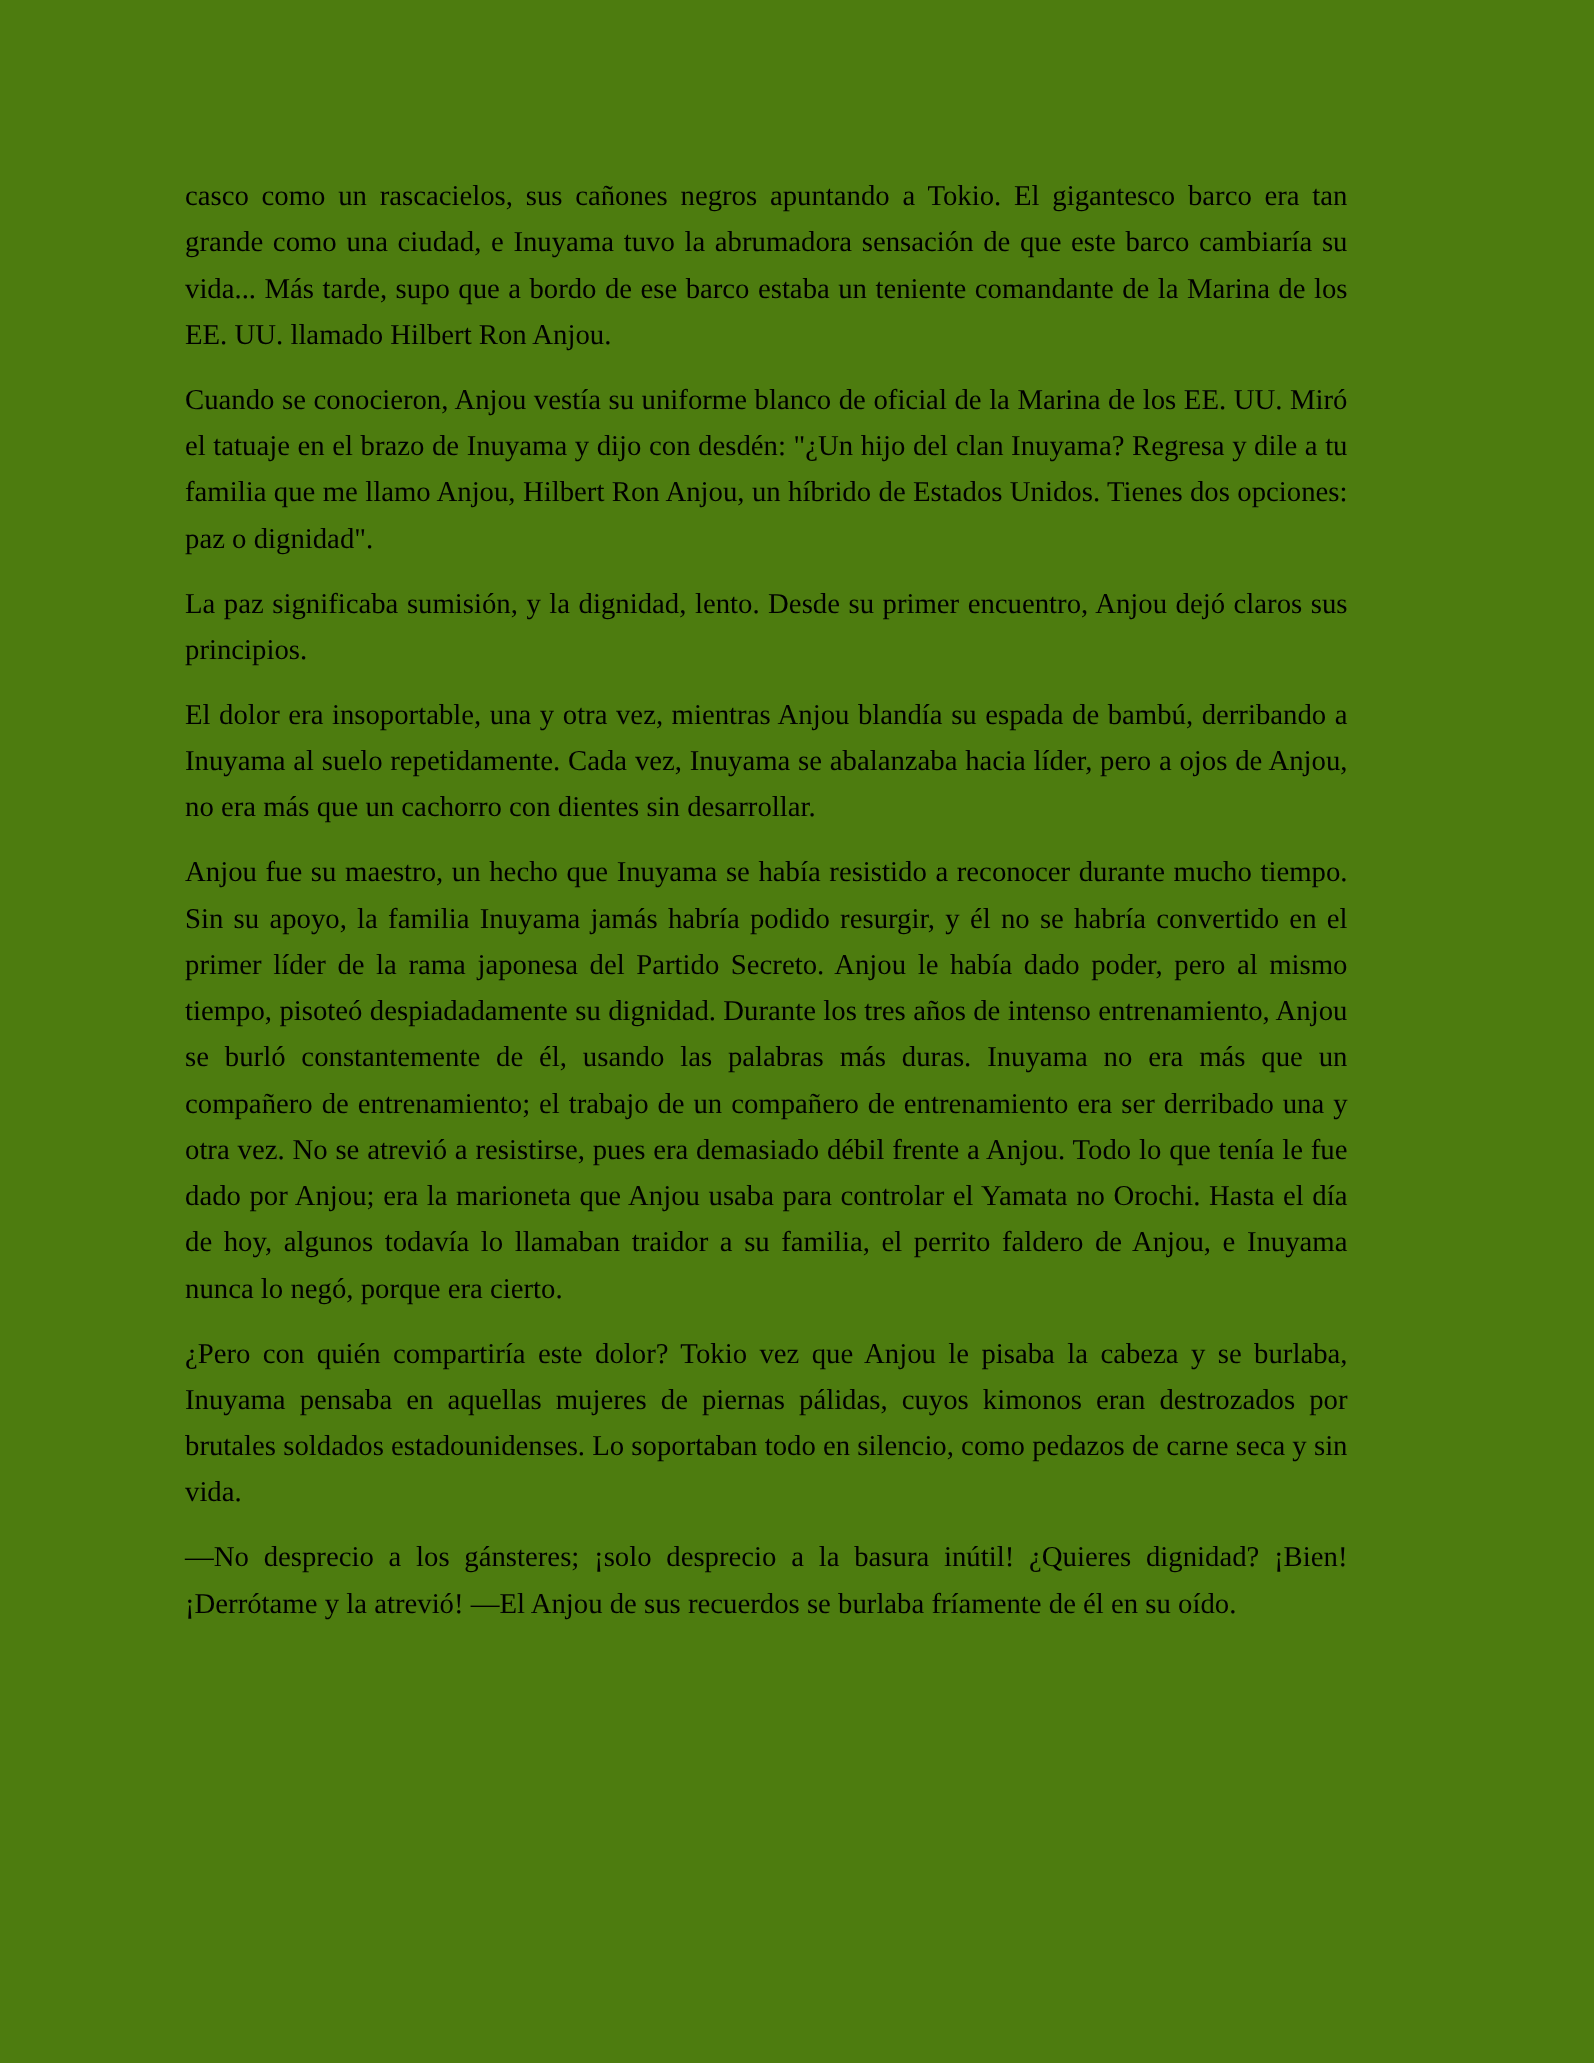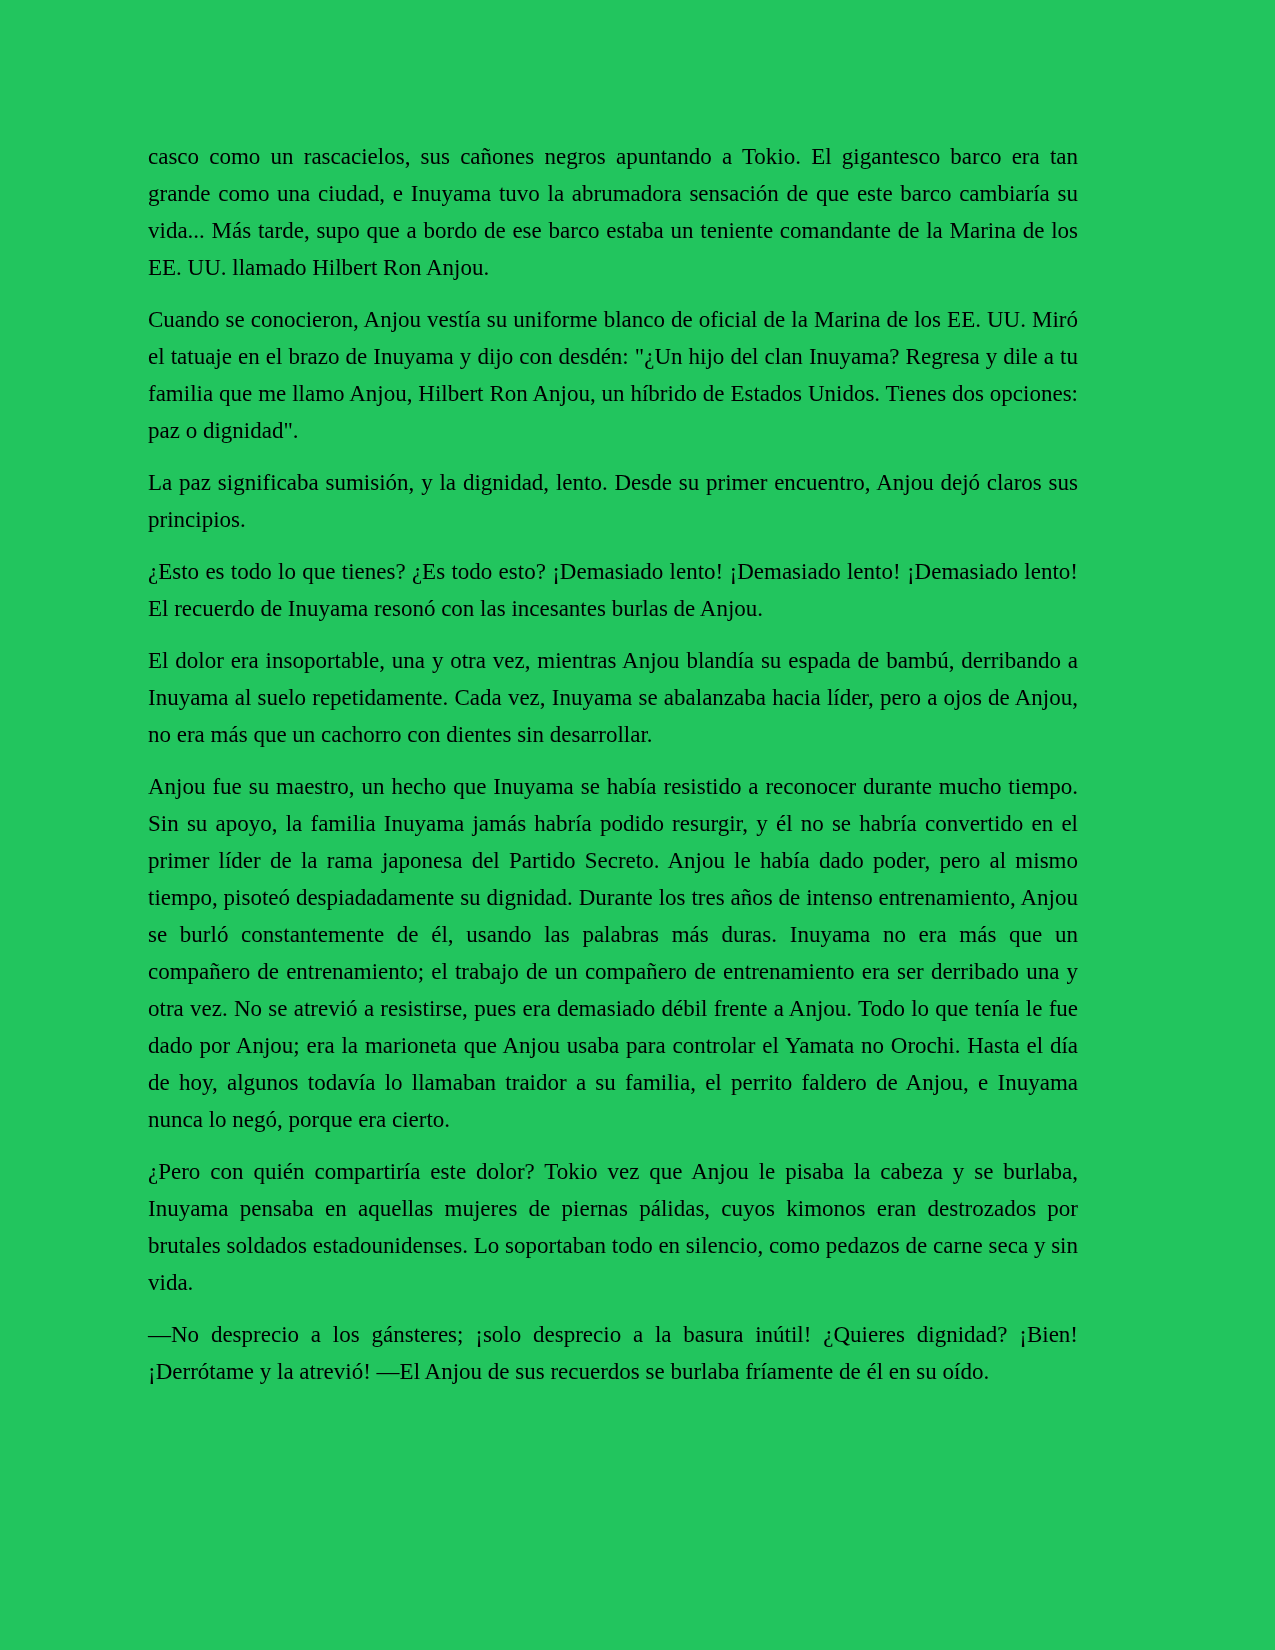--- a/index.html
+++ b/index.html
@@ -4,21 +4,21 @@
 <style>
   html, body {
     margin: 0;
     padding: 0;
     background: #ffffff;
   }
   .page {
     position: relative;
     width: 1275px;
     height: 1650px;
-    background: #22c55e;
+    background: #4d7c0f;
     overflow: hidden;
     font-family: "Liberation Serif", serif;
     color: #000000;
   }
   .content {
     position: absolute;
     left: 148px;
     top: 138px;
     width: 930px;
     font-size: 23px;
@@ -42,20 +42,19 @@
   }
 </style>
 </head>
 <body>
 
 <div class="page">
   <div class="content">
     <p>casco como un rascacielos, sus cañones negros apuntando a Tokio. El gigantesco barco era tan grande como una ciudad, e Inuyama tuvo la abrumadora sensación de que este barco cambiaría su vida... Más tarde, supo que a bordo de ese barco estaba un teniente comandante de la Marina de los EE. UU. llamado Hilbert Ron Anjou.</p>
     <p>Cuando se conocieron, Anjou vestía su uniforme blanco de oficial de la Marina de los EE. UU. Miró el tatuaje en el brazo de Inuyama y dijo con desdén: "¿Un hijo del clan Inuyama? Regresa y dile a tu familia que me llamo Anjou, Hilbert Ron Anjou, un híbrido de Estados Unidos. Tienes dos opciones: paz o dignidad".</p>
     <p>La paz significaba sumisión, y la dignidad, lento. Desde su primer encuentro, Anjou dejó claros sus principios.</p>
-    <p>¿Esto es todo lo que tienes? ¿Es todo esto? ¡Demasiado lento! ¡Demasiado lento! ¡Demasiado lento! El recuerdo de Inuyama resonó con las incesantes burlas de Anjou.</p>
     <p>El dolor era insoportable, una y otra vez, mientras Anjou blandía su espada de bambú, derribando a Inuyama al suelo repetidamente. Cada vez, Inuyama se abalanzaba hacia líder, pero a ojos de Anjou, no era más que un cachorro con dientes sin desarrollar.</p>
     <p>Anjou fue su maestro, un hecho que Inuyama se había resistido a reconocer durante mucho tiempo. Sin su apoyo, la familia Inuyama jamás habría podido resurgir, y él no se habría convertido en el primer líder de la rama japonesa del Partido Secreto. Anjou le había dado poder, pero al mismo tiempo, pisoteó despiadadamente su dignidad. Durante los tres años de intenso entrenamiento, Anjou se burló constantemente de él, usando las palabras más duras. Inuyama no era más que un compañero de entrenamiento; el trabajo de un compañero de entrenamiento era ser derribado una y otra vez. No se atrevió a resistirse, pues era demasiado débil frente a Anjou. Todo lo que tenía le fue dado por Anjou; era la marioneta que Anjou usaba para controlar el Yamata no Orochi. Hasta el día de hoy, algunos todavía lo llamaban traidor a su familia, el perrito faldero de Anjou, e Inuyama nunca lo negó, porque era cierto.</p>
     <p>¿Pero con quién compartiría este dolor? Tokio vez que Anjou le pisaba la cabeza y se burlaba, Inuyama pensaba en aquellas mujeres de piernas pálidas, cuyos kimonos eran destrozados por brutales soldados estadounidenses. Lo soportaban todo en silencio, como pedazos de carne seca y sin vida.</p>
     <p>—No desprecio a los gánsteres; ¡solo desprecio a la basura inútil! ¿Quieres dignidad? ¡Bien! ¡Derrótame y la atrevió! —El Anjou de sus recuerdos se burlaba fríamente de él en su oído.</p>
   </div>
   <div class="page-footer">204</div>
 </div>
 
 </body></html>

